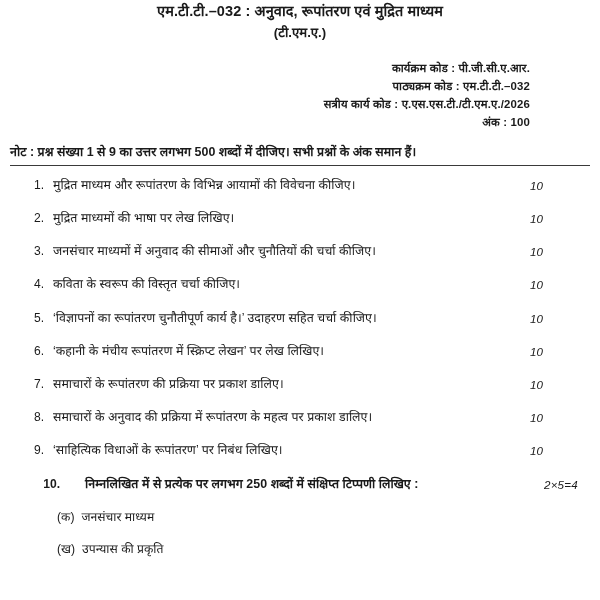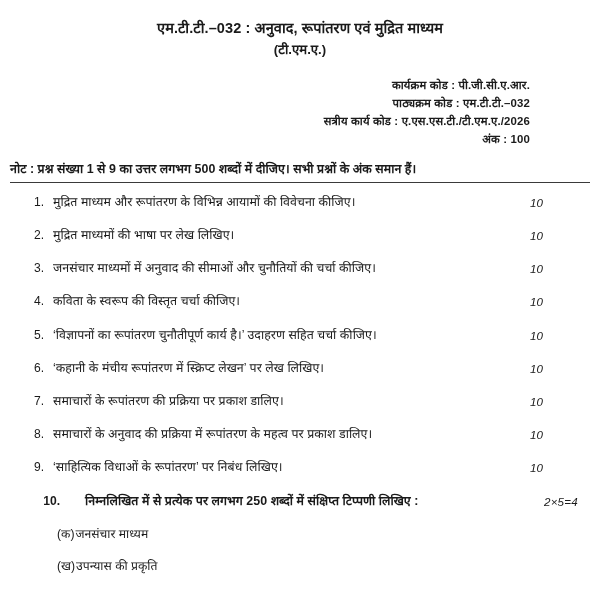--- a/index.html
+++ b/index.html
@@ -21,21 +21,20 @@
     width: 600px;
     height: 600px;
     box-sizing: border-box;
     padding: 0;
     position: relative;
   }
 
   
   .title-block {
     text-align: center;
-    padding-top: 17px;
   }
   .title-line-1 {
     font-size: 14.5px;
     font-weight: bold;
     line-height: 1.55;
     letter-spacing: 0.1px;
   }
   .title-line-2 {
     font-size: 13.6px;
     font-weight: bold;
@@ -136,21 +135,21 @@
     align-items: baseline;
     margin-bottom: 16px;
     padding-left: 35px;
   }
   .sub-label {
     flex: 0 0 auto;
     font-size: 12.2px;
     line-height: 1.35;
   }
   .sub-text {
-    padding-left: 1px;
+    padding-left: 7px;
     font-size: 12.2px;
     line-height: 1.35;
   }
 </style>
 </head>
 <body>
 
 <div class="page">
 
   <div class="title-block">

